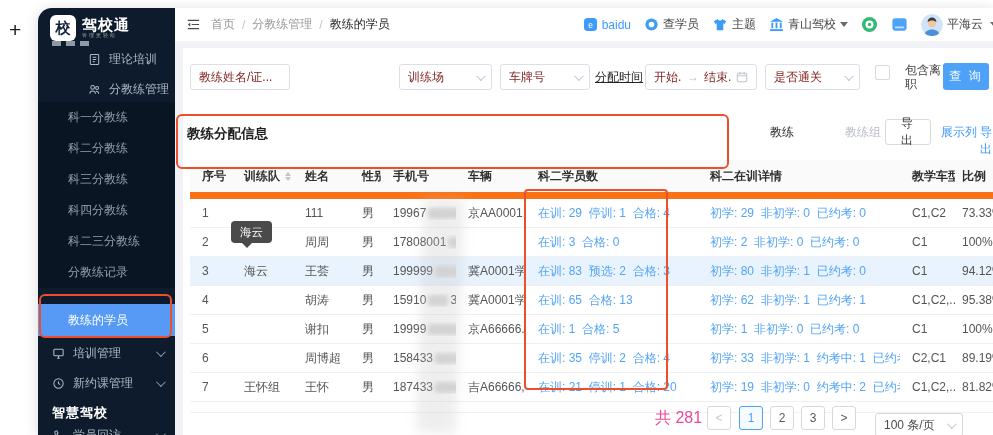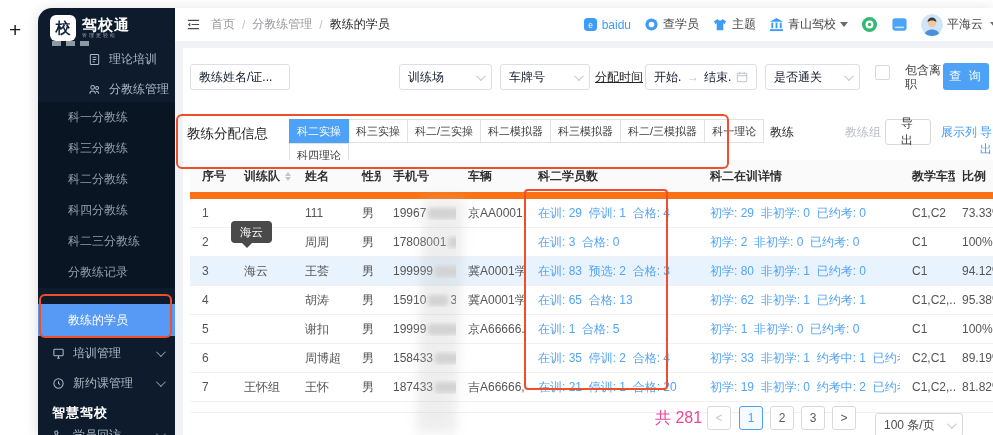--- a/index.html
+++ b/index.html
@@ -41,30 +41,30 @@
   .hitem{display:flex;align-items:center;gap:4px;cursor:pointer;white-space:nowrap;}
   .blue-link{color:#3e9bf8;}
   .caret{width:0;height:0;border-left:4px solid transparent;border-right:4px solid transparent;border-top:5px solid #6b6b6b;}
   .avatar{width:22px;height:22px;border-radius:50%;overflow:hidden;flex:0 0 auto;}
   
   .content{position:absolute;left:137px;top:33px;right:0;bottom:0;background:#f0f2f5;}
   .card{position:absolute;left:8px;top:7px;right:0;bottom:0;background:#fff;}
   .abs{position:absolute;}
   .inp{height:26px;border:1px solid #dcdfe6;border-radius:3px;background:#fff;display:flex;align-items:center;
        padding:0 8px;box-sizing:border-box;font-size:12px;cursor:text;}
-  .ph{color:#0f172a;flex:1;overflow:hidden;white-space:nowrap;}
+  .ph{color:#7f1d1d;flex:1;overflow:hidden;white-space:nowrap;}
   .schev{width:6px;height:6px;border-right:1px solid #c0c4cc;border-bottom:1px solid #c0c4cc;transform:rotate(45deg) translateY(-2px);flex:0 0 auto;}
   .flabel{font-size:12px;color:#262626;line-height:26px;}
   .darrow{color:#c0c4cc;margin:0 5px;}
   .chkbox{width:13px;height:13px;border:1px solid #d9d9d9;border-radius:2px;background:#fff;flex:0 0 auto;cursor:pointer;}
   .chk-txt{font-size:12px;color:#454545;line-height:14px;width:46px;}
   .btn-primary{background:#4da2f7;color:#fff;border:none;border-radius:3px;font-size:12px;height:27px;cursor:pointer;
                display:flex;align-items:center;justify-content:center;letter-spacing:2px;}
   
-  .tabs-label{font-size:13.5px;font-weight:normal;color:#1f1f1f;}
+  .tabs-label{font-size:13.5px;font-weight:bold;color:#1f1f1f;}
   .tab-row{display:flex;}
   .tab{height:22px;line-height:22px;padding:0 7px;border:1px solid #e2e2e2;margin-left:-1px;background:#fff;
        font-size:11px;color:#3a3a3a;cursor:pointer;white-space:nowrap;}
   .tab.active{background:#4da2f7;border-color:#4da2f7;color:#fff;z-index:2;}
   .toggle{width:38px;height:17px;border-radius:9px;background:#4da2f7;position:relative;cursor:pointer;}
   .toggle .knob{position:absolute;left:2px;top:2px;width:13px;height:13px;border-radius:50%;background:#fff;}
   .btn-plain{background:#fff;border:1px solid #d9d9d9;border-radius:3px;color:#3a3a3a;font-size:12px;height:26px;
              display:flex;align-items:center;justify-content:center;letter-spacing:2px;cursor:pointer;}
   .txt-gray{color:#b9bdc4;font-size:12px;}
   
@@ -132,22 +132,22 @@
               <circle cx="5" cy="4.8" r="2"></circle>
               <circle cx="9.8" cy="5.4" r="1.6"></circle>
               <path d="M2 11.5c0-1.8 1.4-3 3-3s3 1.2 3 3M8.6 8.8c1.6 0 2.9 1.1 2.9 2.7"></path>
             </svg>
             <span class="mi-label">分教练管理</span>
             <span class="chev up"></span>
           </div>
         </div>
       <div class="submenu" id="submenu">
           <div class="sub-item">科一分教练</div>
+          <div class="sub-item">科二分教练</div>
           <div class="sub-item">科三分教练</div>
-          <div class="sub-item">科二分教练</div>
           <div class="sub-item">科四分教练</div>
           <div class="sub-item">科二三分教练</div>
           <div class="sub-item">分教练记录</div>
         </div>
       <div class="active-item">教练的学员</div>
       <div class="redbox" style="left:1px;top:286px;width:129px;height:40px;"></div>
       <div class="menu" id="menu-bottom" style="top:330px;">
           <div class="mi-row">
             <svg width="13" height="13" viewBox="0 0 14 14" fill="none" stroke="currentColor" stroke-width="1.1">
               <rect x="2" y="2.5" width="10" height="7" rx="1"></rect>
@@ -281,34 +281,20 @@
             <span class="schev"></span>
         </div>
         <div class="abs" style="left:692px;top:15px;display:flex;gap:15px;">
           <span class="chkbox" style="margin-top:2px;"></span>
           <span class="chk-txt">包含离职</span>
         </div>
         <button class="btn-primary abs" style="left:760px;top:15px;width:46px;">查 询</button>
 
         
         <div class="tabs-label abs" style="left:4px;top:77px;">教练分配信息</div>
-        <div class="abs" style="left:107px;top:71px;width:460px;">
-          <div class="tab-row" id="tab-row1">
-              <span class="tab active">科二实操</span>
-              <span class="tab">科三实操</span>
-              <span class="tab">科二/三实操</span>
-              <span class="tab">科二模拟器</span>
-              <span class="tab">科三模拟器</span>
-              <span class="tab">科二/三模拟器</span>
-              <span class="tab">科一理论</span>
-            </div>
-          <div class="tab-row" id="tab-row2" style="margin-top:0px;">
-              <span class="tab">科四理论</span>
-            </div>
-        </div>
         <div class="redbox" style="left:-7px;top:66px;width:549px;height:51px;"></div>
 
         
         <span class="flabel abs" style="left:587px;top:71px;">教练</span>
         <span class="toggle abs" style="left:617px;top:75px;"><span class="knob"></span></span>
         <span class="txt-gray abs" style="left:662px;top:71px;line-height:26px;">教练组</span>
         <button class="btn-plain abs" style="left:702px;top:71px;width:46px;">导 出</button>
         <span class="blue-link abs" style="left:758px;top:76px;cursor:pointer;">展示列</span>
         <span class="blue-link abs" style="left:797px;top:76px;cursor:pointer;">导出列</span>
 

